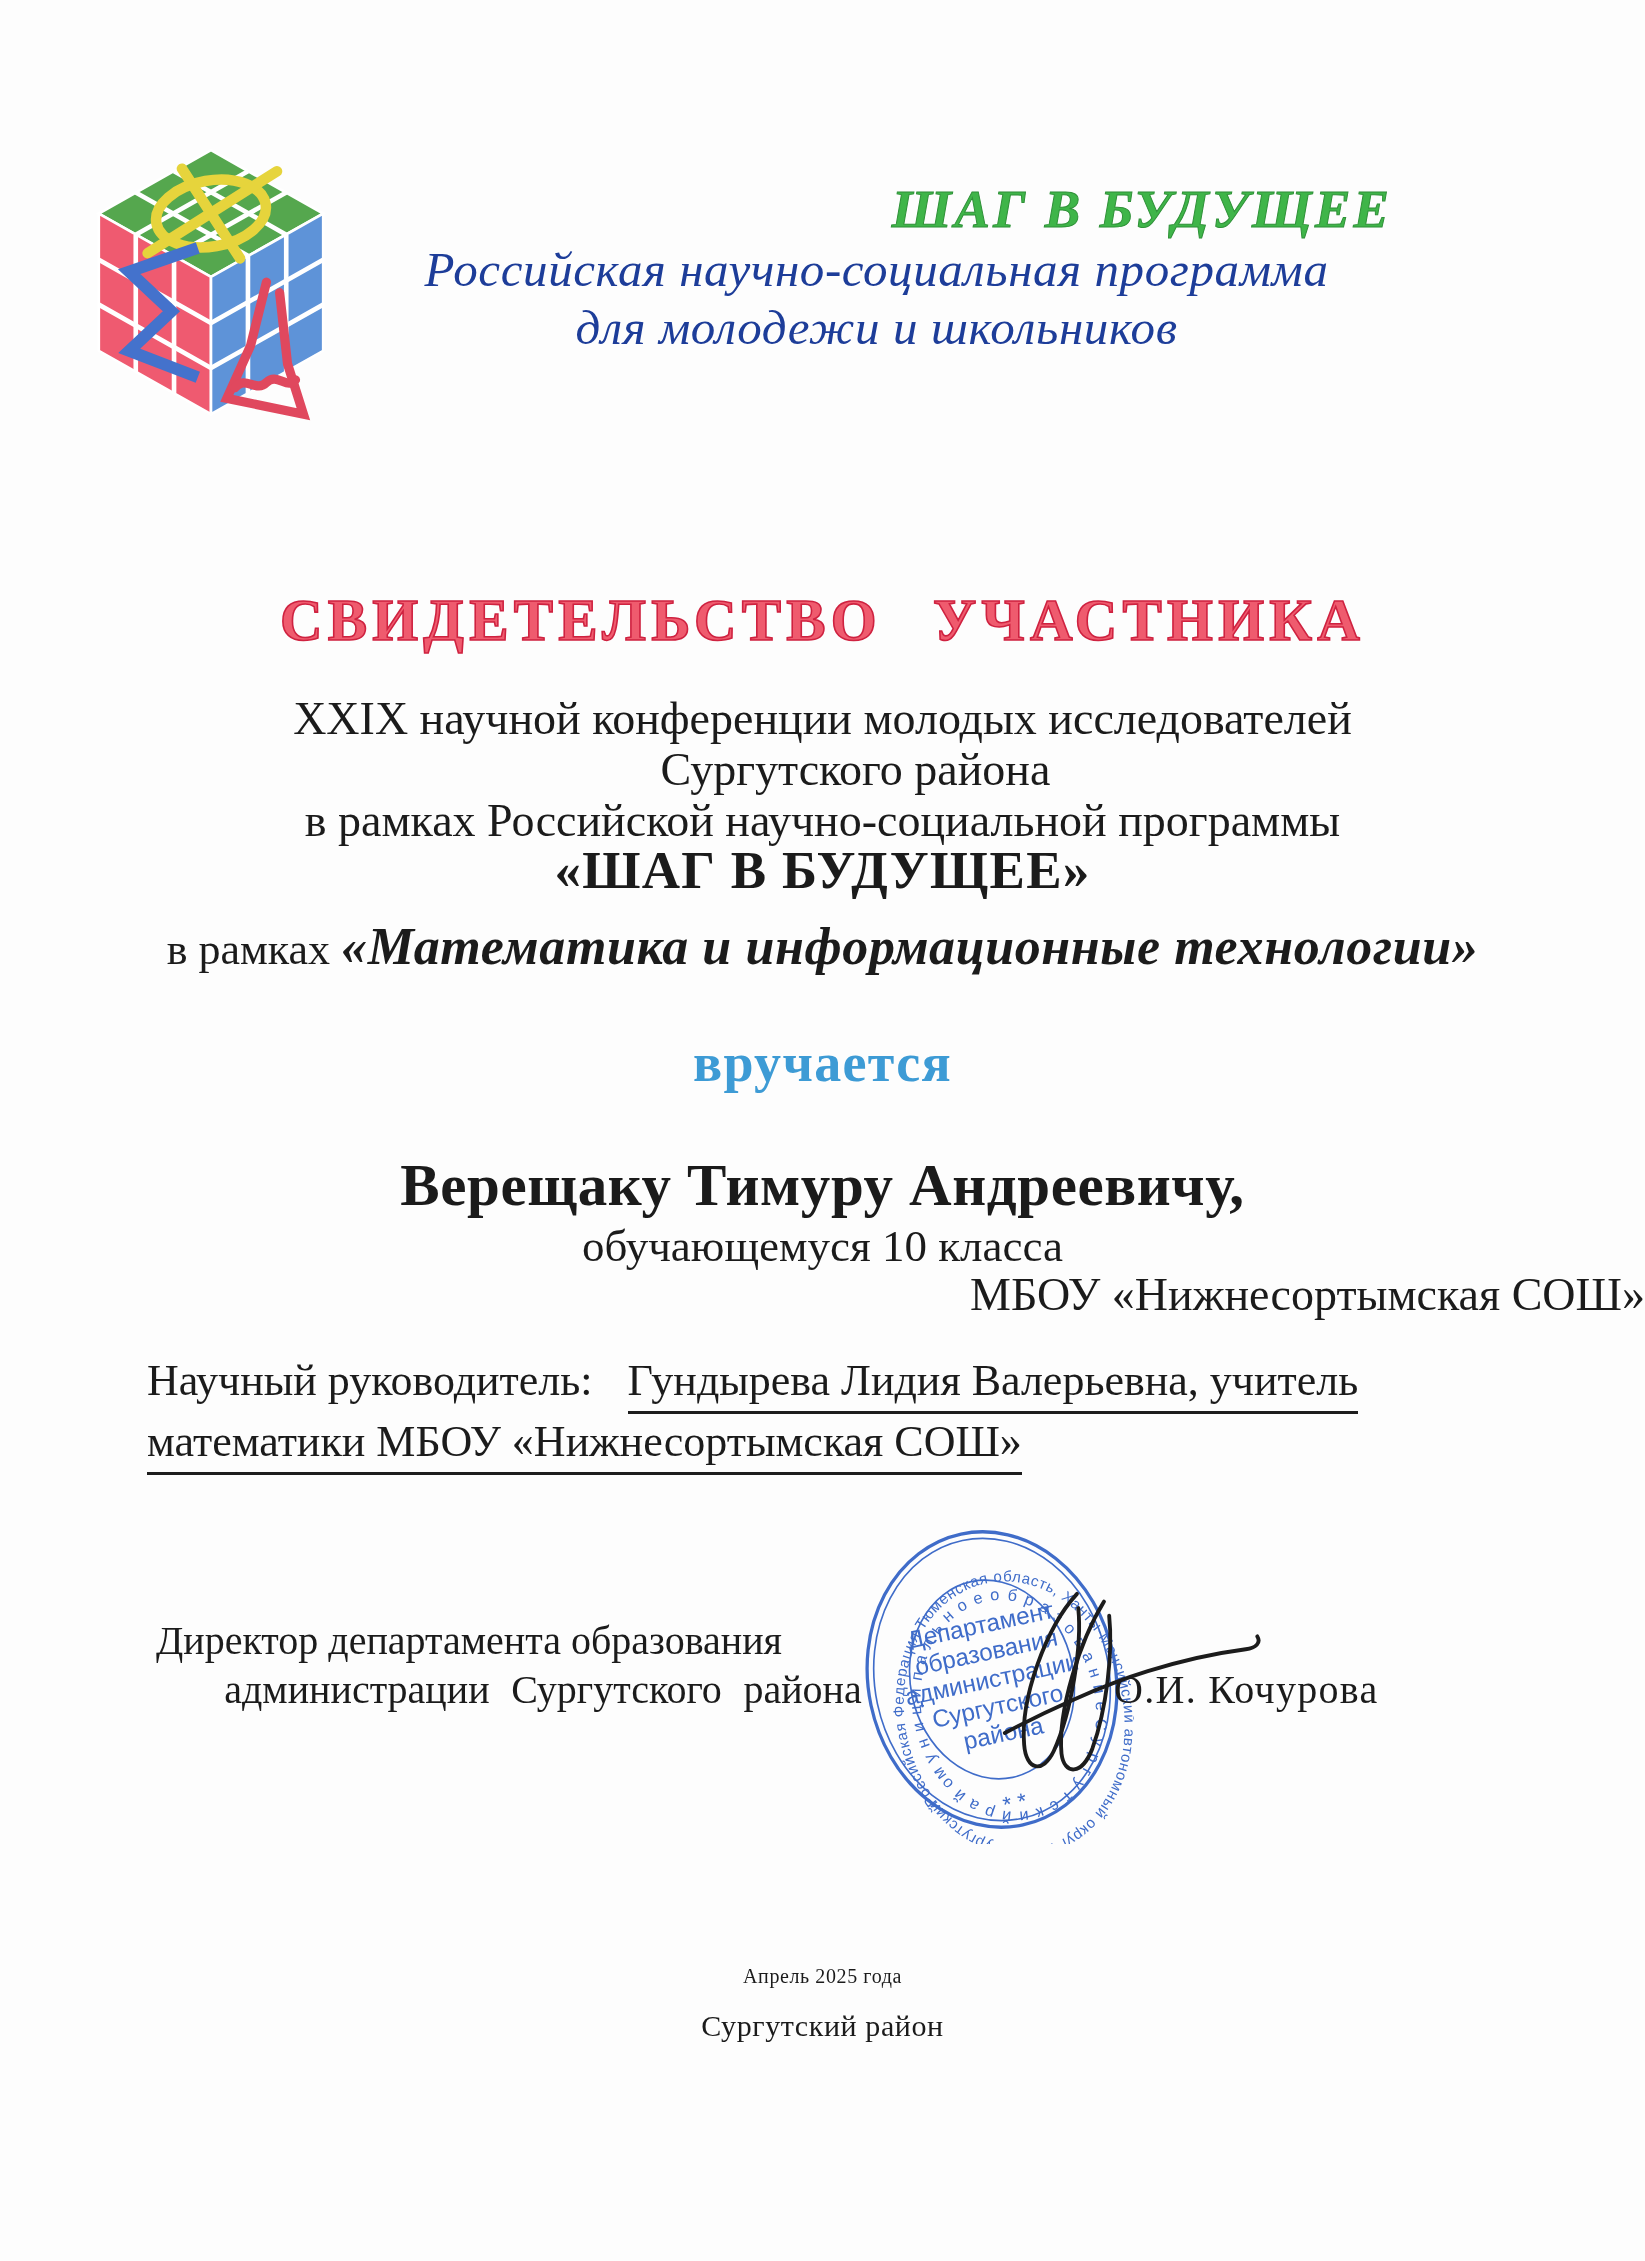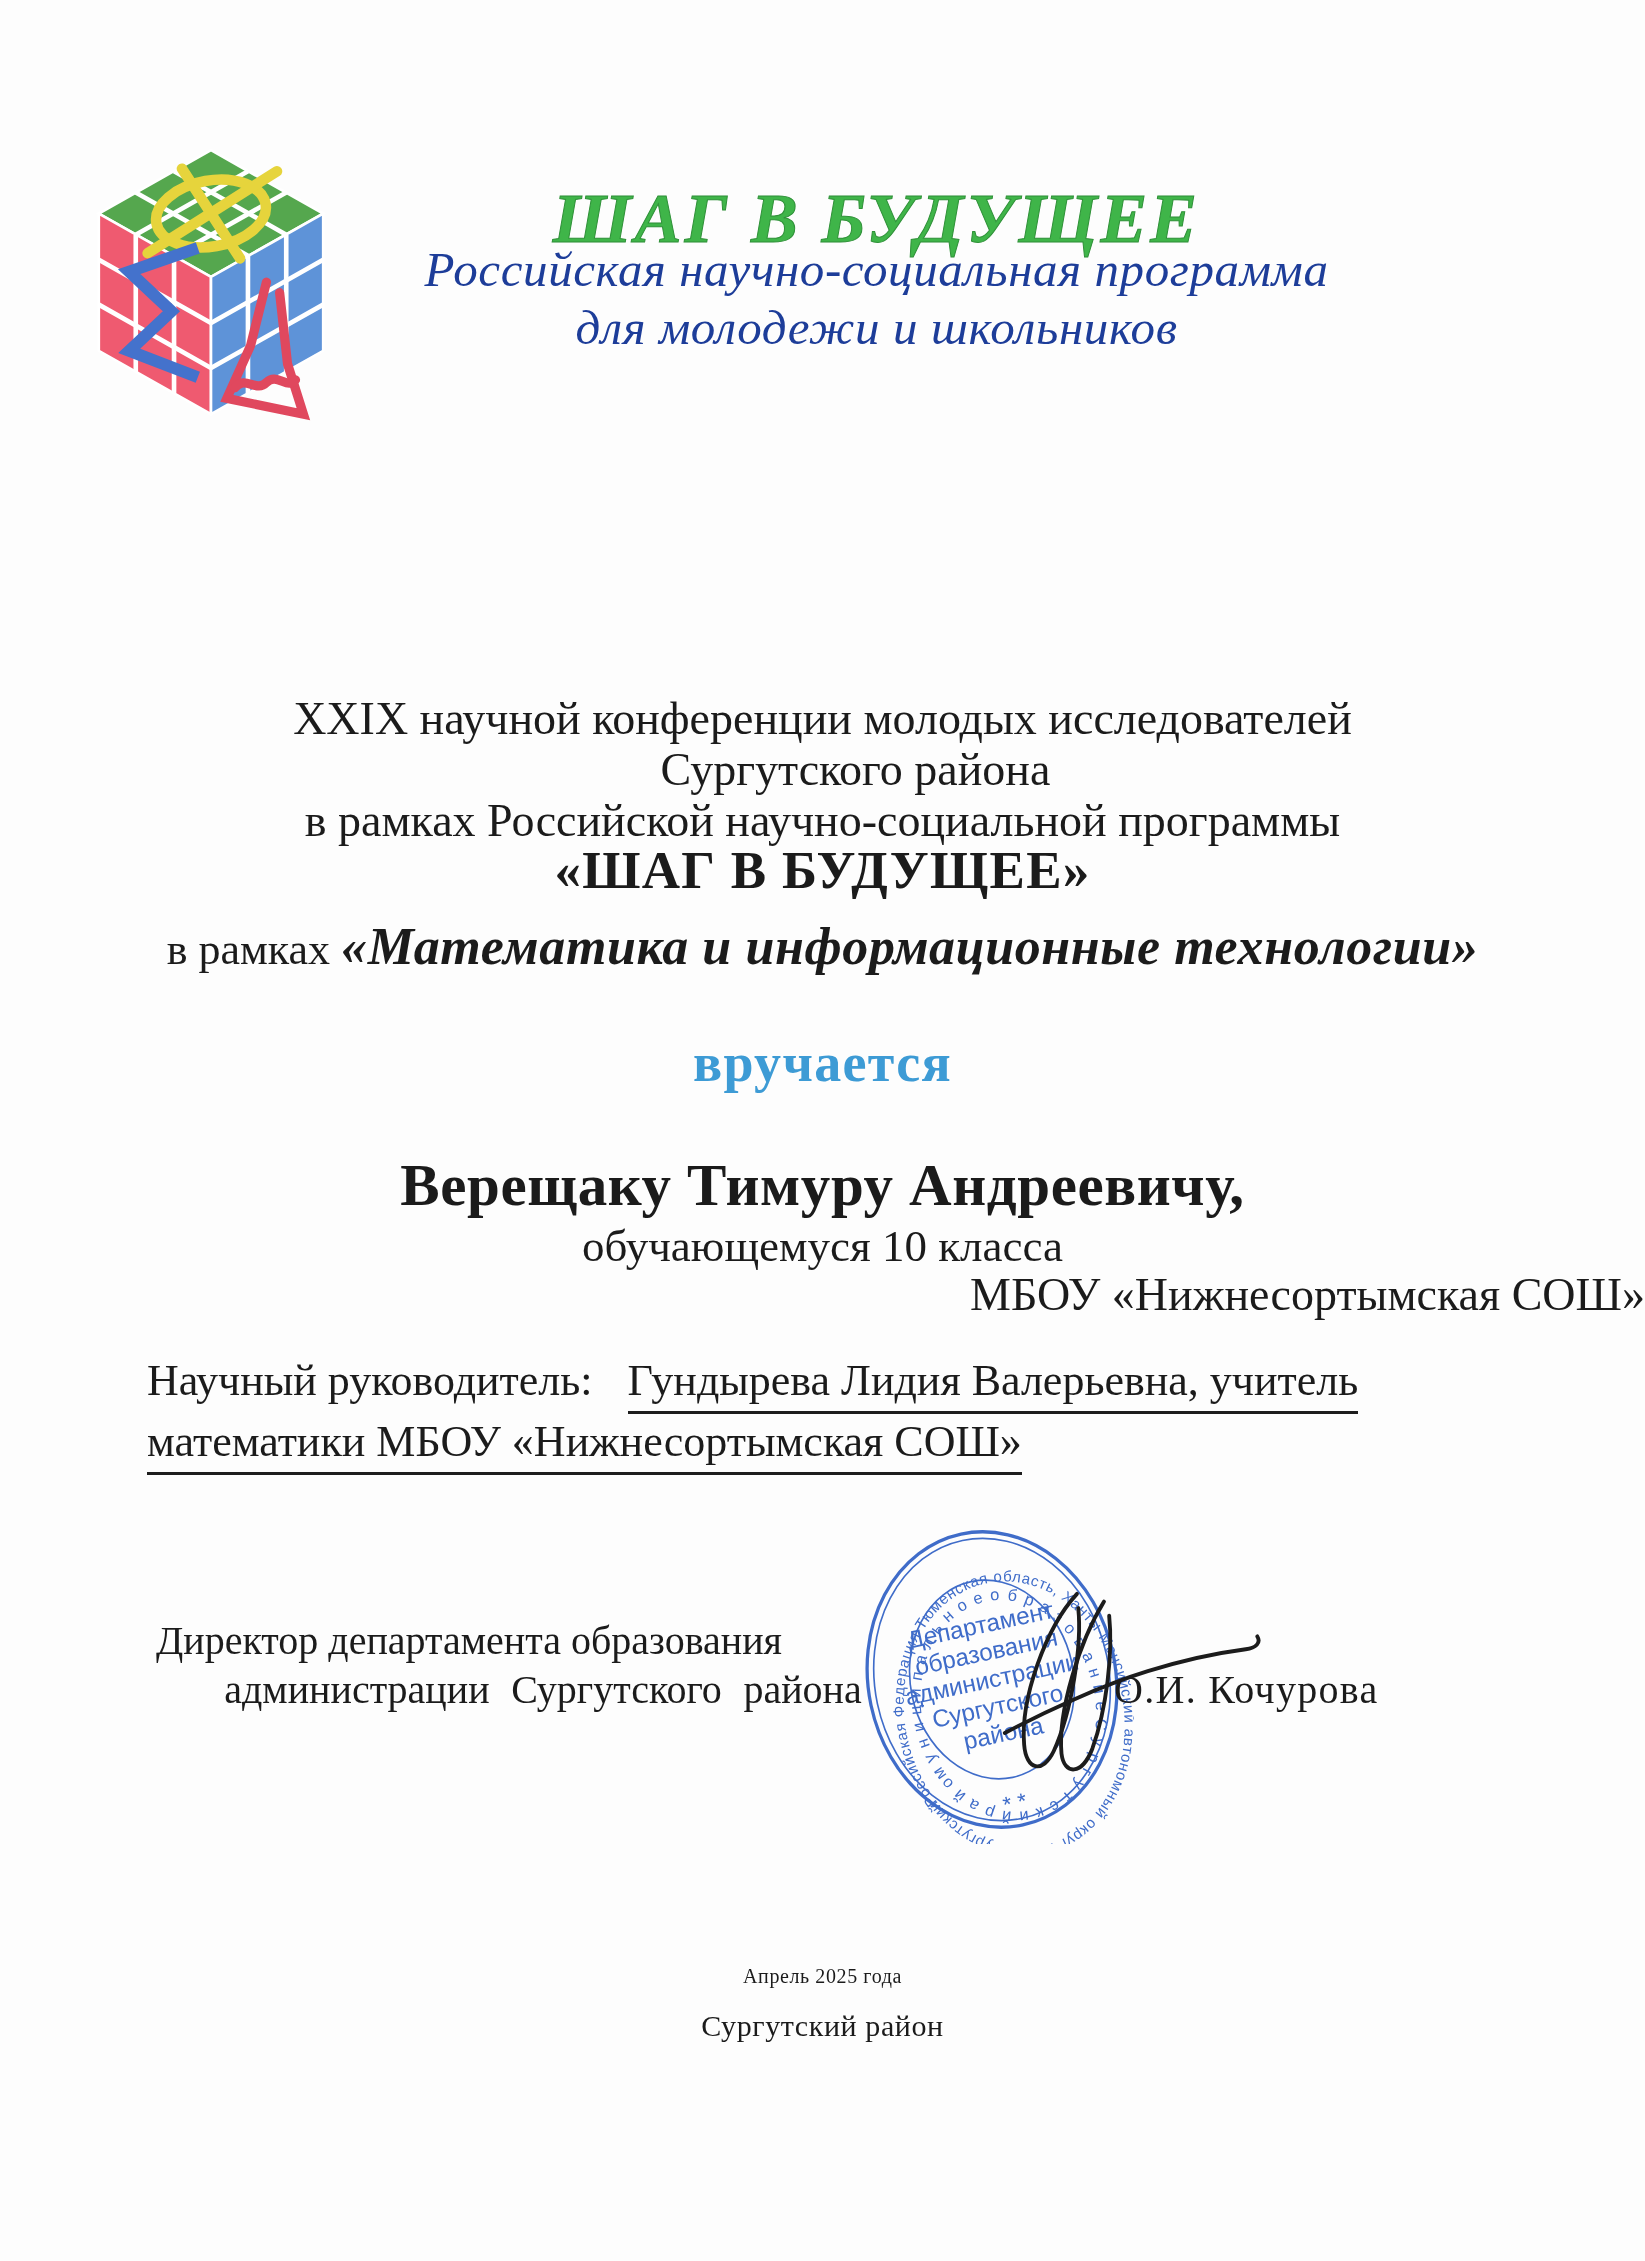--- a/index.html
+++ b/index.html
@@ -11,24 +11,25 @@
     overflow:hidden;
     font-family:"Liberation Serif","DejaVu Serif",serif;
     color:#1b1b1b;
   }
   .abs{position:absolute;}
   .ctr{left:0;width:1645px;text-align:center;line-height:1.05;}
   .hdrline{left:361px;width:1031px;text-align:center;line-height:1.05;}
 
   .green-title{
     top:182px;
-    font-size:70px;font-weight:bold;font-style:italic;
+    font-size:53px;font-weight:bold;font-style:italic;
     color:#3fb549;
     -webkit-text-stroke:1px #2f9138;
     letter-spacing:3.2px;
+    text-align:right;
   }
   .prog1{top:244px;font-size:49px;font-style:italic;color:#1d3d99;letter-spacing:0.6px;}
   .prog2{top:302px;font-size:49px;font-style:italic;color:#1d3d99;letter-spacing:0.6px;}
 
   .red-title{
     top:590px;
     font-size:59px;font-weight:bold;
     color:#ef5b6e;
     -webkit-text-stroke:1.6px #cf2240;
     letter-spacing:5.2px;word-spacing:31px;
@@ -108,20 +109,21 @@
         <path d="M 142,110 L 130,158 L 112,198 L 170,210 L 158,172 L 152,118"></path>
         <path d="M 118,190 C 126,180 134,194 142,186 C 150,178 158,192 164,184"></path>
       </g>
     </svg>
   </div>
 
   <div class="abs hdrline green-title">ШАГ В БУДУЩЕЕ</div>
   <div class="abs hdrline prog1">Российская научно-социальная программа</div>
   <div class="abs hdrline prog2">для молодежи и школьников</div>
 
+  <div class="abs ctr red-title">СВИДЕТЕЛЬСТВО УЧАСТНИКА</div>
 
   <div class="abs ctr conf1">XXIX научной конференции молодых исследователей</div>
   <div class="abs ctr conf2">Сургутского района</div>
   <div class="abs ctr conf3">в рамках Российской научно-социальной программы</div>
   <div class="abs ctr conf4">«ШАГ В БУДУЩЕЕ»</div>
 
   <div class="abs ctr section-line"><span>в рамках </span><span class="section-name">«Математика и информационные технологии»</span></div>
 
   <div class="abs ctr awarded">вручается</div>
 

